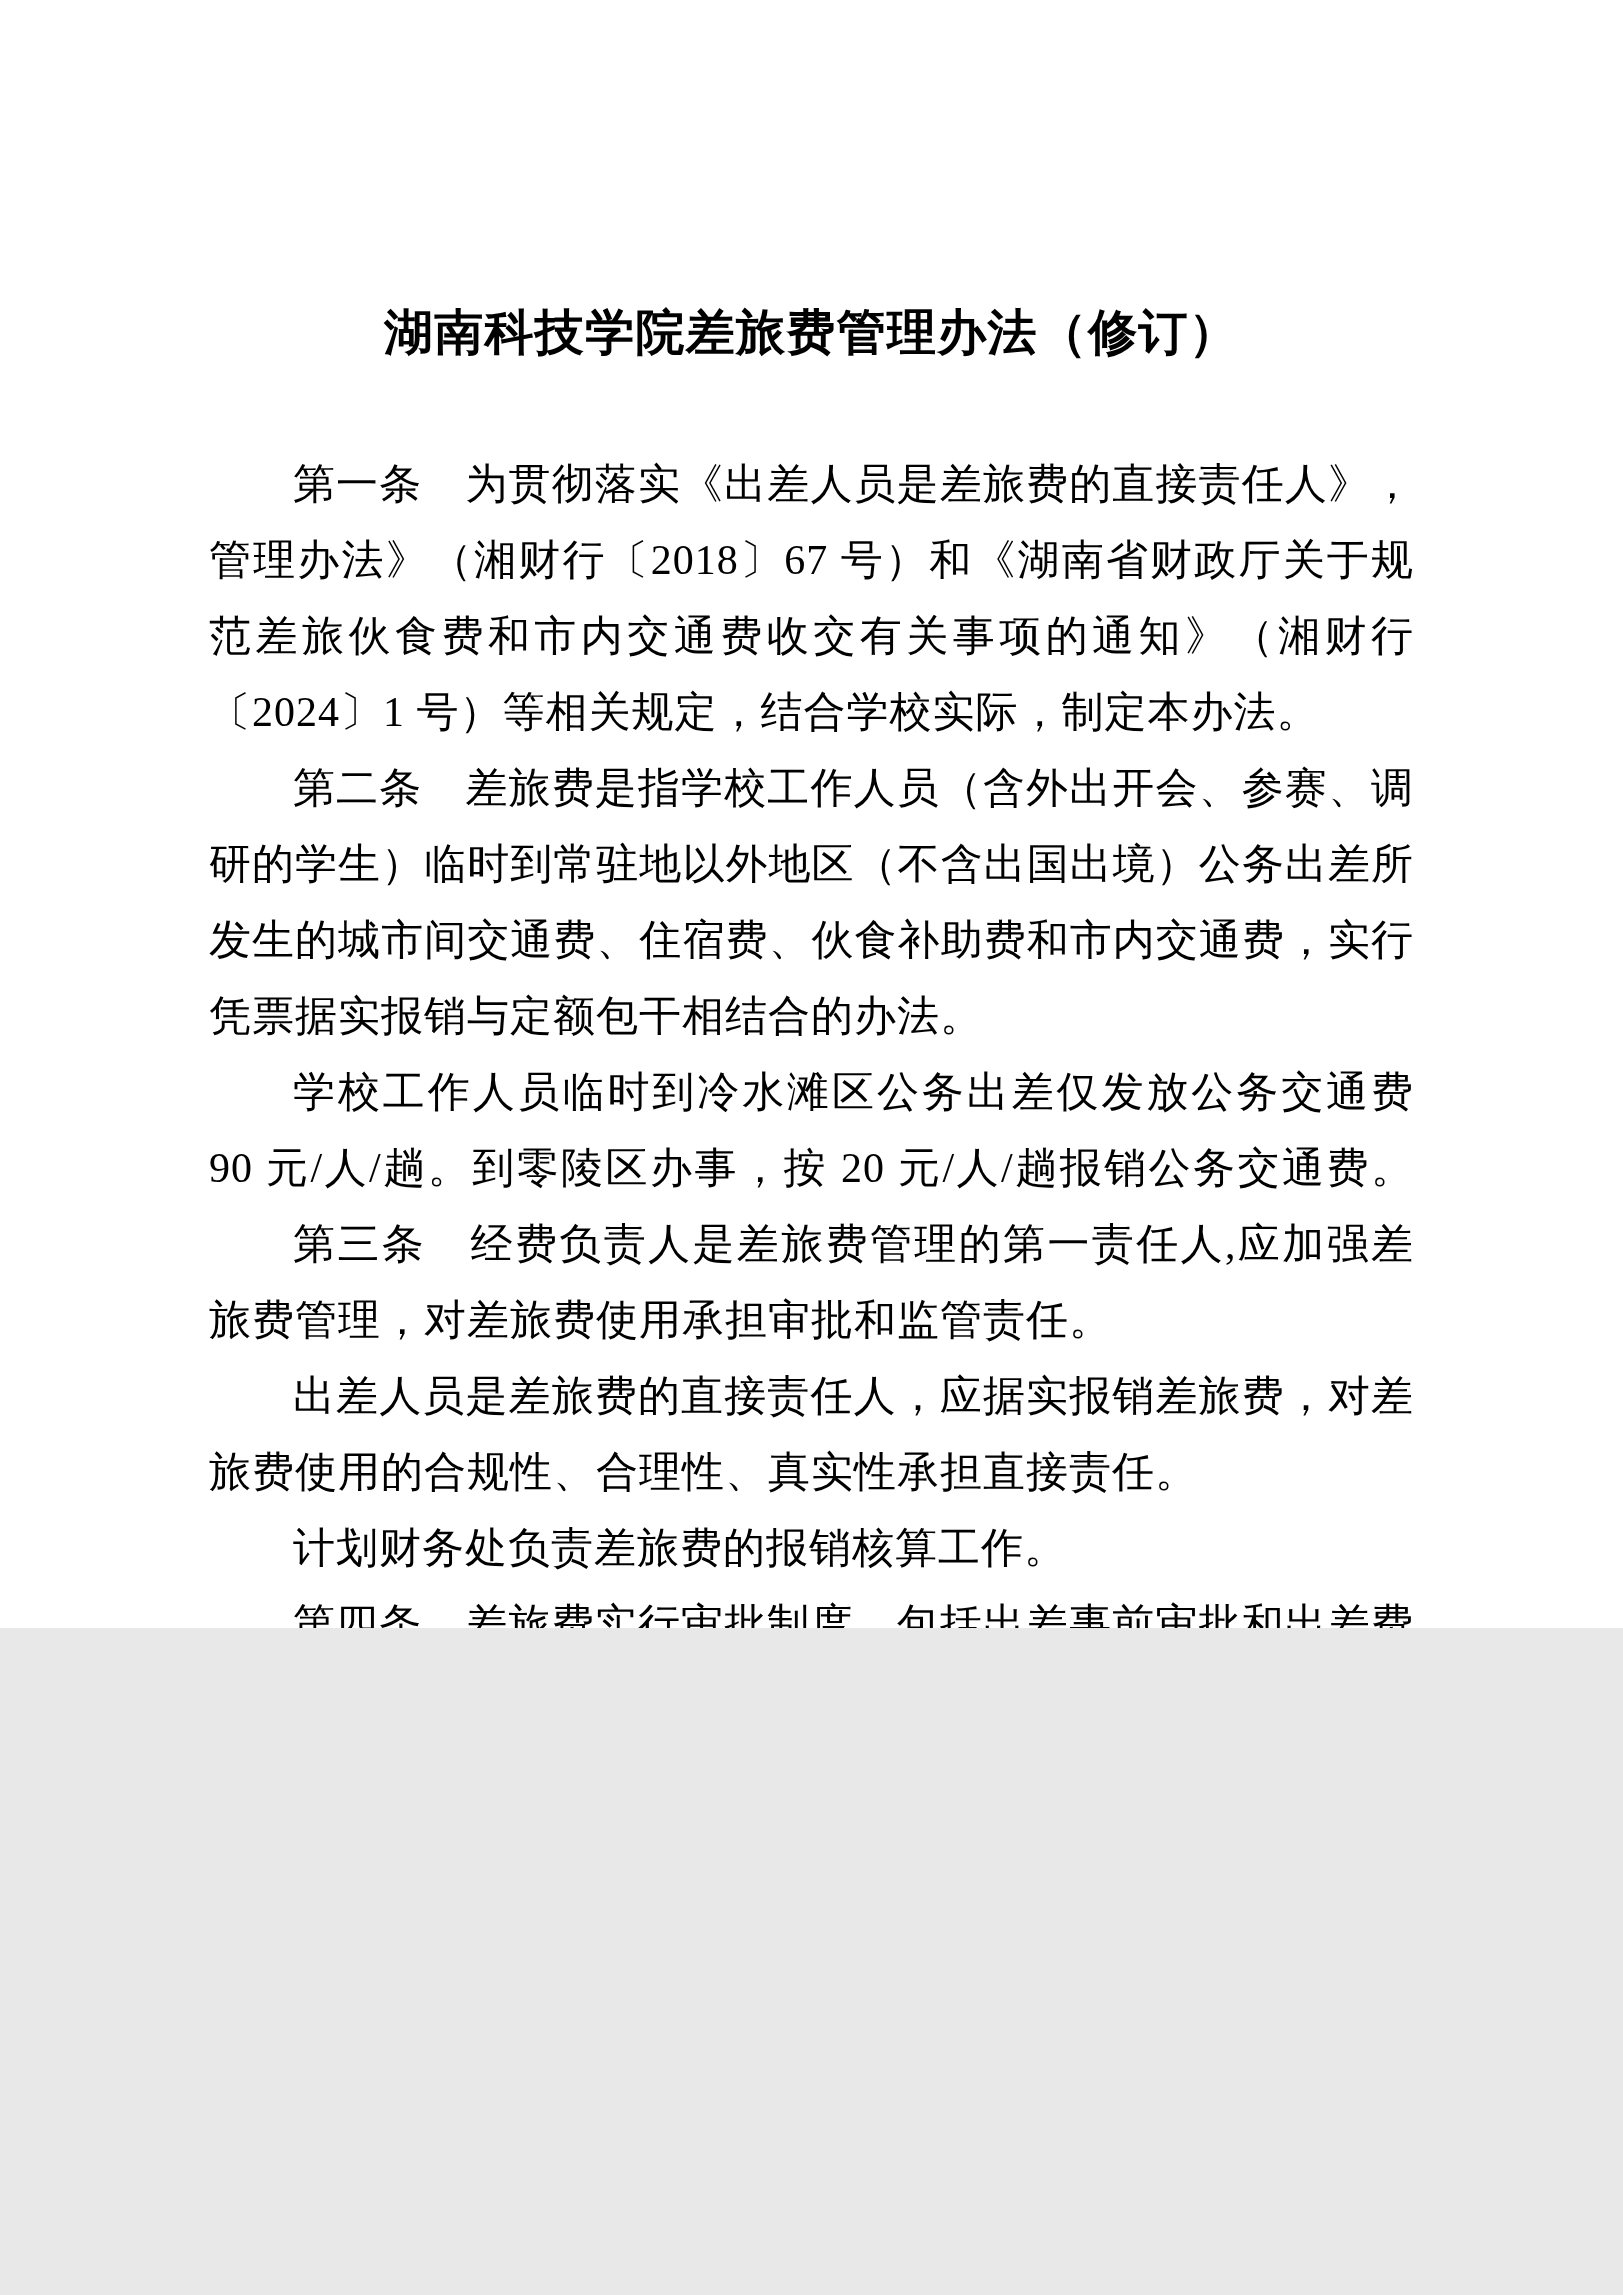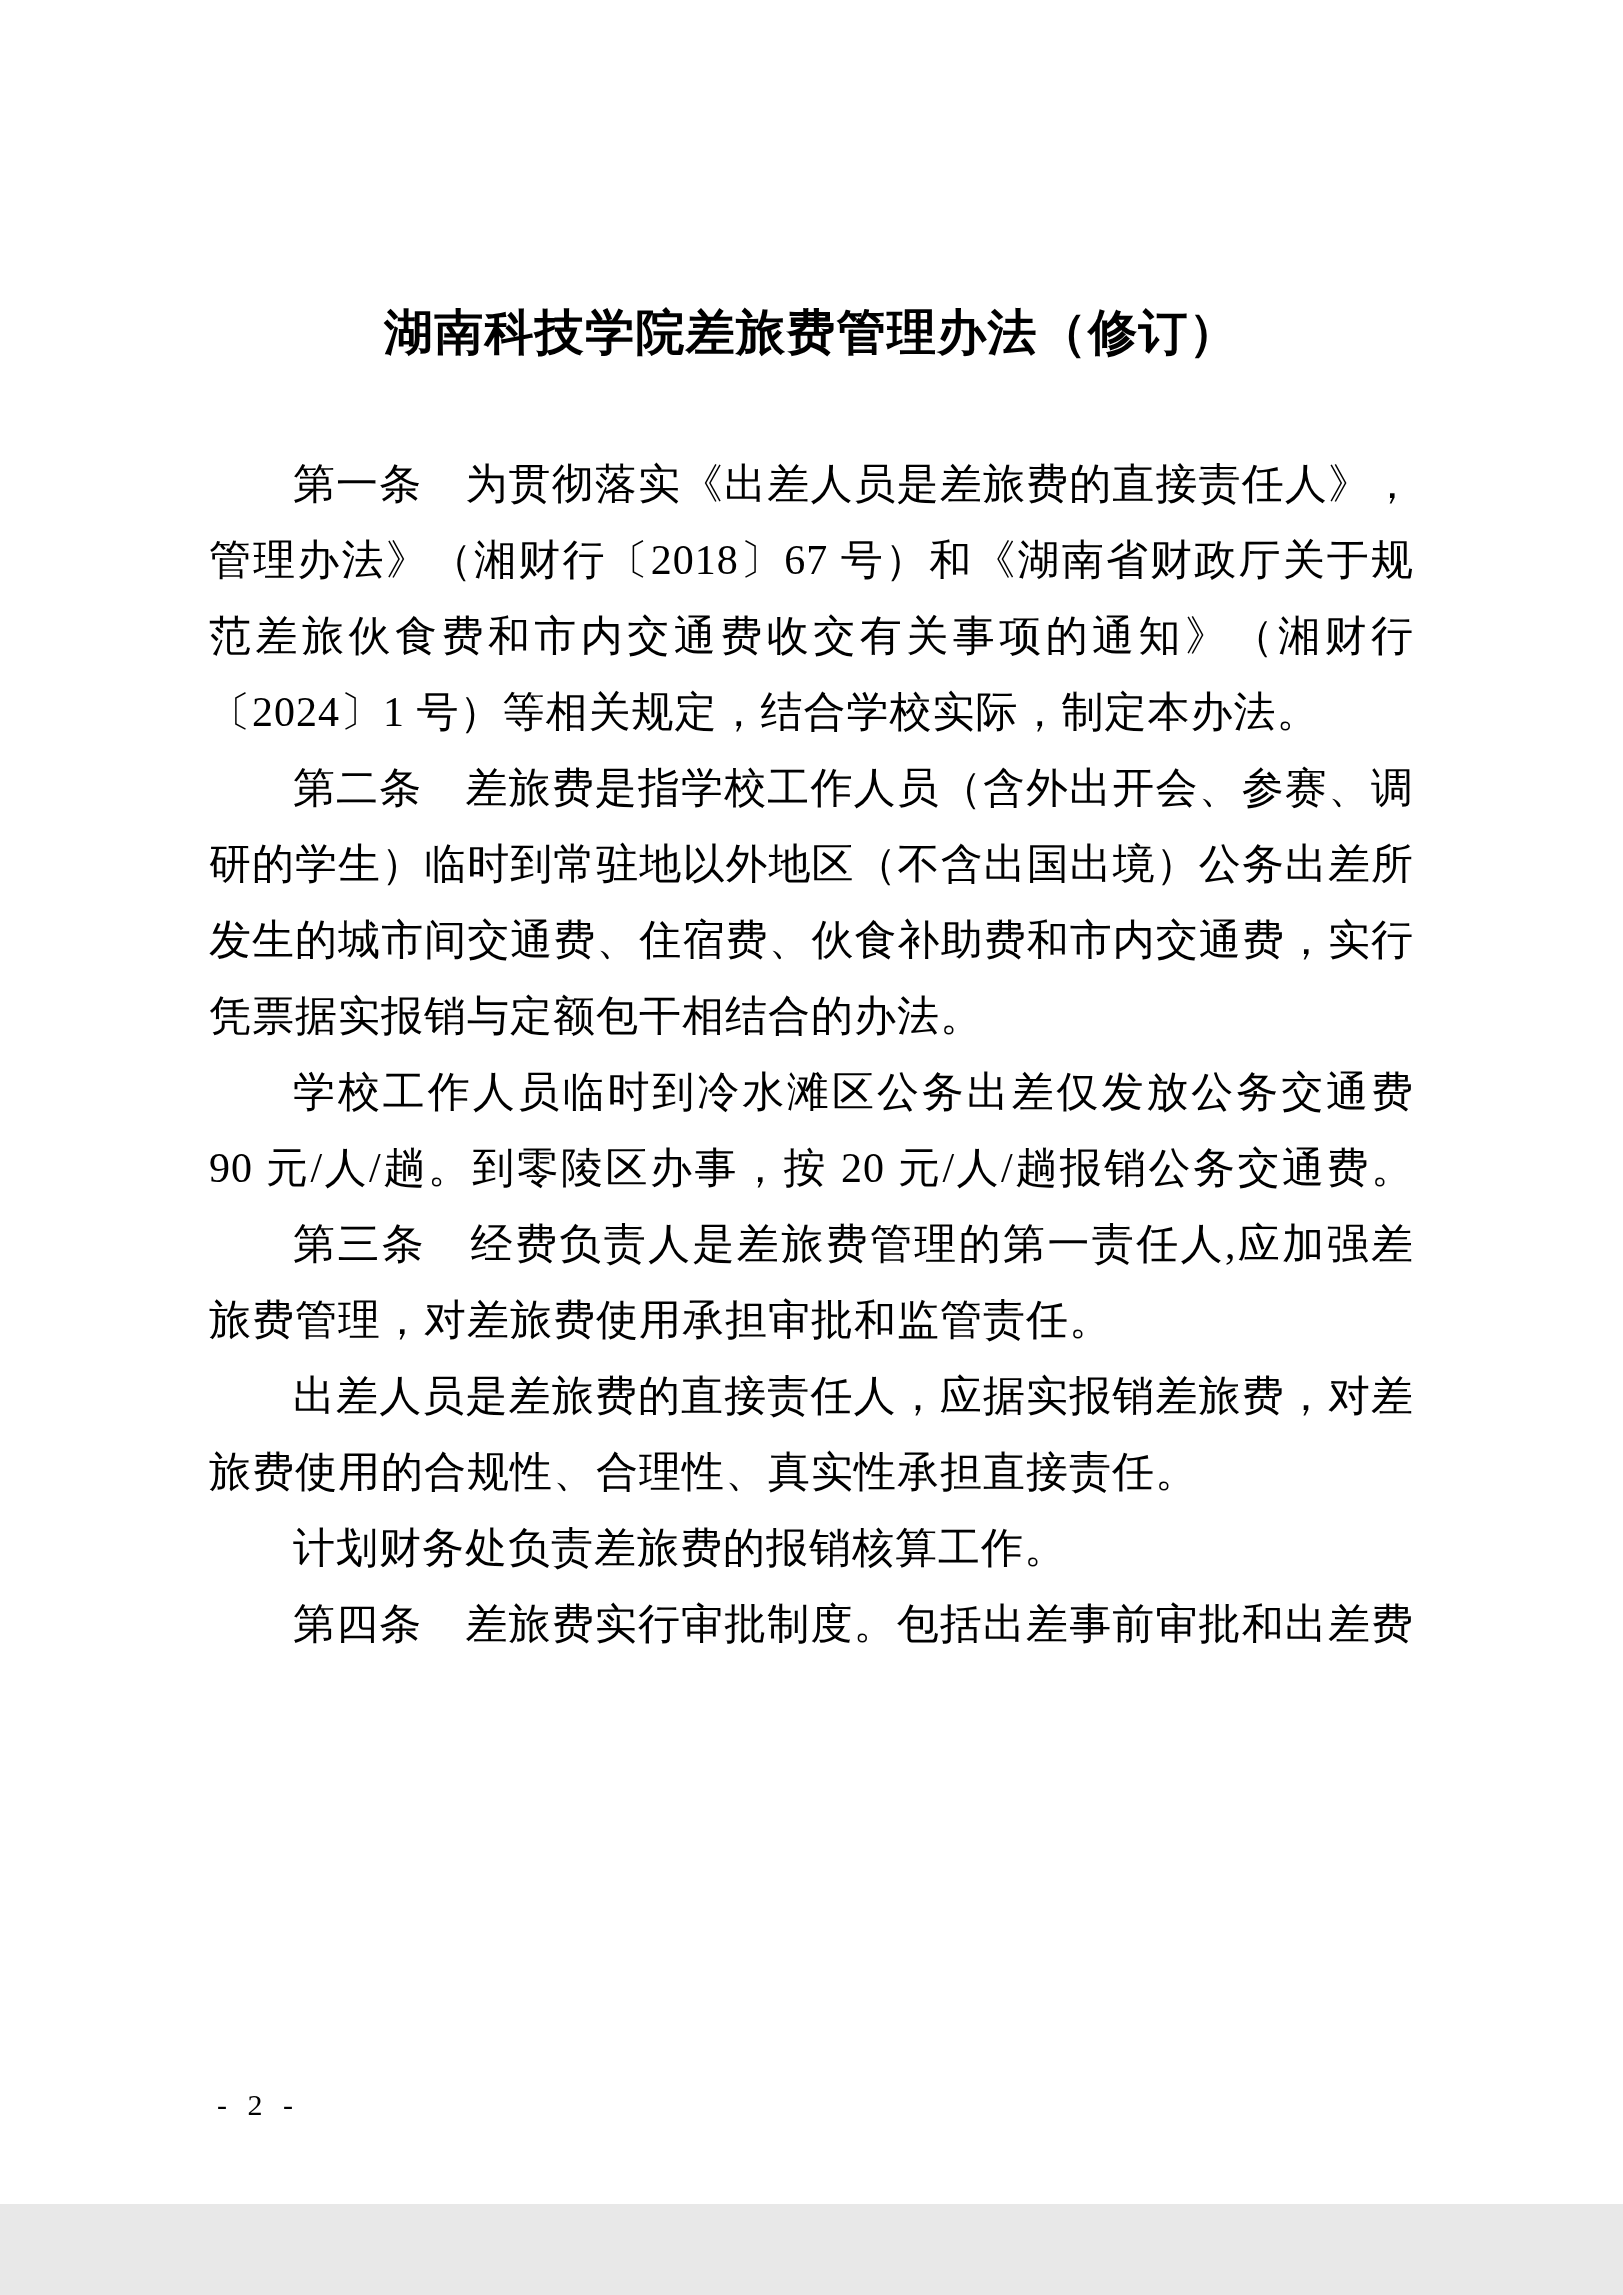--- a/index.html
+++ b/index.html
@@ -1,18 +1,18 @@
 <!DOCTYPE html>
 <html style="font-size:10.5px"><head>
 <meta charset="utf-8">
 <style>
   html,body{margin:0;padding:0;background:#e8e8e8;}
   .page{
     position:relative;
-    width:1623px;height:2204px;
+    width:1623px;height:1628px;
     background:#ffffff;
     color:#000;
     font-family:"Liberation Serif","DejaVu Serif",serif;
     overflow:hidden;
   }
   .flow{
     position:absolute;
     left:209px;top:294px;width:1205px;
     font-size:42px;
     line-height:76px;

